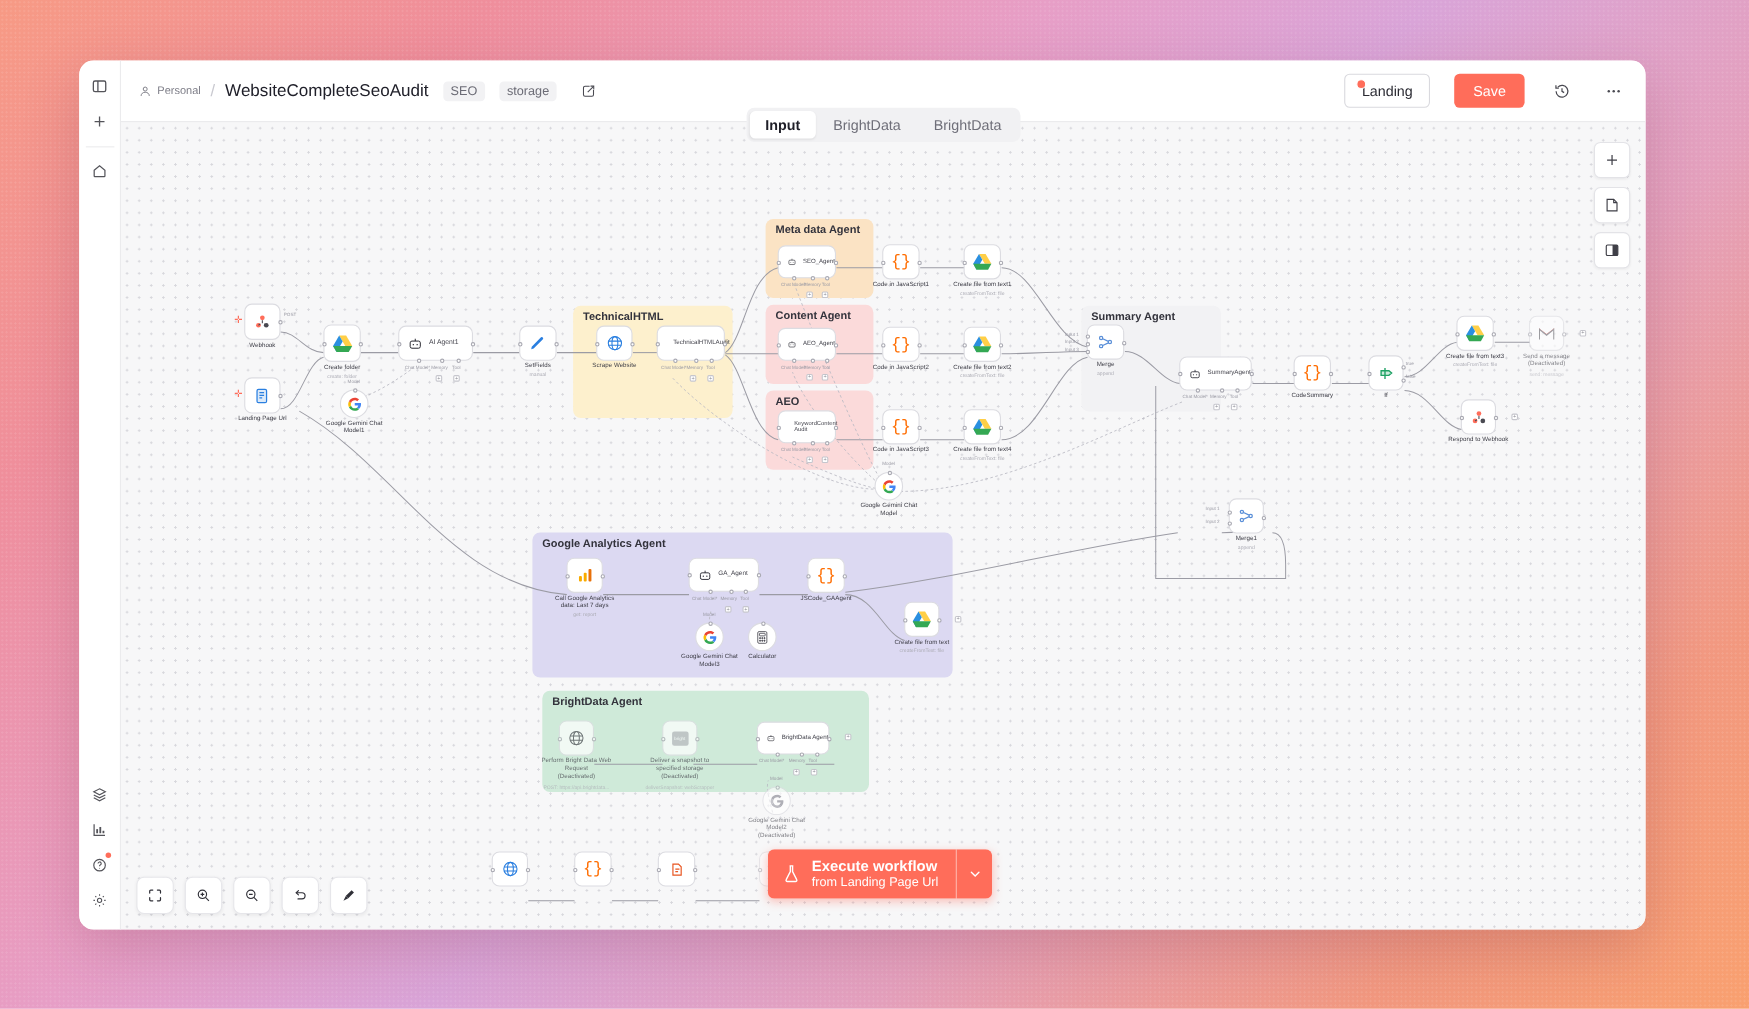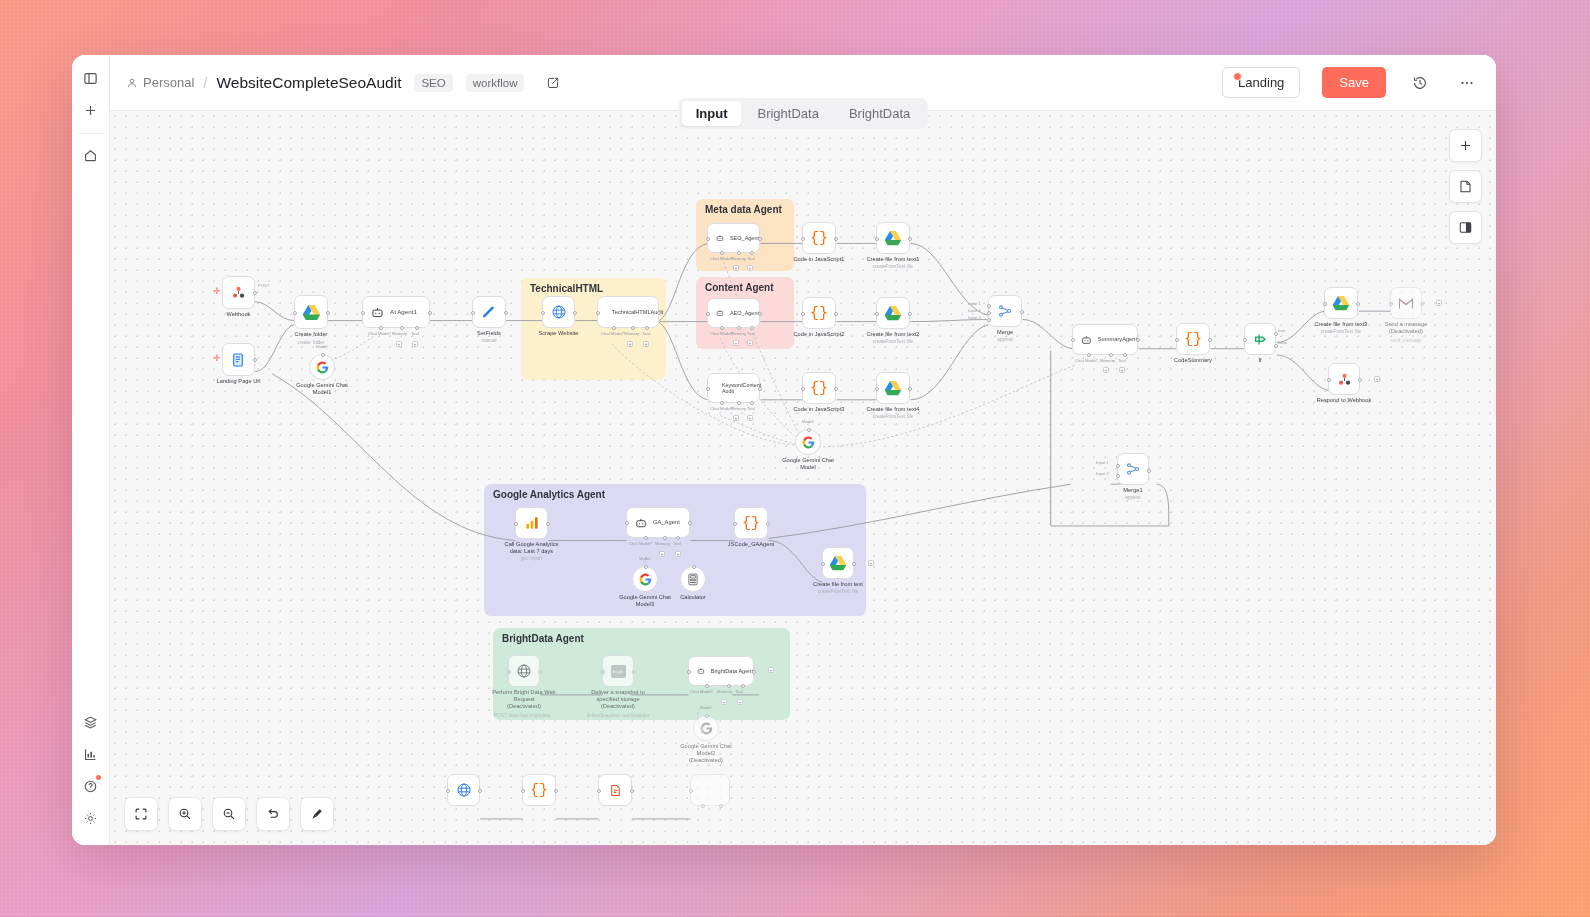--- a/index.html
+++ b/index.html
@@ -51,21 +51,21 @@
 
   
   .header {
     height: 55px; flex: 0 0 55px; background: #fff;
     display: flex; align-items: center; padding: 0 16px;
     position: relative; z-index: 20;
   }
   .crumb { display: flex; align-items: center; gap: 6px; }
   .crumb-personal {
     display: flex; align-items: center; gap: 5px;
-    color: #7d7d87; font-size: 13px; cursor: pointer;
+    color: #7d7d87; font-size: 10px; cursor: pointer;
   }
   .crumb-slash { color: #c9c9d0; font-size: 15px; margin: 0 3px; }
   .crumb-title { color: #20202a; font-size: 15.5px; font-weight: 400; cursor: pointer; }
   .tag {
     background: #f2f2f4; color: #6b6b75; font-size: 11.5px;
     padding: 3px 7px; border-radius: 4px; margin-left: 7px; cursor: pointer;
   }
   .hdr-icon {
     width: 26px; height: 26px; margin-left: 10px; color: #4a4a52;
     display: flex; align-items: center; justify-content: center;
@@ -257,21 +257,21 @@
         <div class="crumb-personal">
           <svg width="12" height="12" viewBox="0 0 20 20" fill="none" stroke="currentColor" stroke-width="1.5">
             <circle cx="10" cy="6.6" r="3"></circle>
               <path d="M3.8 17c0-3.4 2.8-5.6 6.2-5.6S16.2 13.6 16.2 17"></path>
           </svg>
           <span>Personal</span>
         </div>
         <span class="crumb-slash">/</span>
         <span class="crumb-title">WebsiteCompleteSeoAudit</span>
         <span class="tag">SEO</span>
-        <span class="tag">workflow</span>
+        <span class="tag">storage</span>
         <span class="hdr-icon">
           <svg width="14" height="14" viewBox="0 0 20 20" fill="none" stroke="currentColor" stroke-width="1.4">
             <path d="M11.5 3.4h-6a2 2 0 0 0-2 2v9a2 2 0 0 0 2 2h9a2 2 0 0 0 2-2v-6"></path>
             <path d="M9 11.2 16.6 3.5"></path>
               <path d="M12.6 3.3h4.2v4.2"></path>
           </svg>
         </span>
       </div>
 
       <div class="hdr-right">
@@ -307,20 +307,26 @@
       <div class="cv">
 
         <div class="group" style="left:411px;top:167px;width:145px;height:102px;background:#fdf0cd;">
           <span class="group-label">TechnicalHTML</span>
         </div>
         <div class="group" style="left:586px;top:88px;width:98px;height:72px;background:#fbe3c4;">
           <span class="group-label">Meta data Agent</span>
         </div>
         <div class="group" style="left:586px;top:166px;width:98px;height:72px;background:#fbdada;">
           <span class="group-label">Content Agent</span>
+        </div>
+        <div class="group" style="left:586px;top:244px;width:98px;height:72px;background:#fbdada;">
+          <span class="group-label">AEO</span>
+        </div>
+        <div class="group" style="left:873px;top:167px;width:127px;height:96px;background:#f2f2f4;">
+          <span class="group-label">Summary Agent</span>
         </div>
         <div class="group" style="left:374px;top:373px;width:382px;height:132px;background:#dcd9f2;text-align:right;">
           <span class="group-label">Google Analytics Agent</span>
         </div>
         <div class="group" style="left:383px;top:517px;width:297px;height:92px;background:#cfead9;">
           <span class="group-label">BrightData Agent</span>
         </div>
 
         <svg class="svgwire" viewBox="0 0 1385 704" preserveAspectRatio="none">
           <g fill="none" stroke="#9b9ba4" stroke-width="0.9">
@@ -972,19 +978,35 @@
             </svg>
           </div>
           <div class="zbtn">
             <svg width="14" height="14" viewBox="0 0 20 20" fill="none" stroke="currentColor" stroke-width="1.4">
               <path d="M13.8 3.2 16.8 6.2 9.4 13.6l-3-3z" fill="currentColor" stroke="none"></path>
               <path d="M6.4 10.6 3.2 16.8l6.2-3.2z" fill="currentColor" stroke="none"></path>
             </svg>
           </div>
         </div>
 
+        <div class="exec">
+          <div class="exec-main">
+            <svg width="17" height="19" viewBox="0 0 20 22" fill="none" stroke="#fff" stroke-width="1.5">
+              <path d="M8 2.4h4M8.8 2.4v6L4.4 17a1.4 1.4 0 0 0 1.2 2.1h8.8a1.4 1.4 0 0 0 1.2-2.1l-4.4-8.6v-6"></path>
+            </svg>
+            <div>
+              <div class="exec-l1">Execute workflow</div>
+              <div class="exec-l2">from Landing Page Url</div>
+            </div>
+          </div>
+          <div class="exec-caret">
+            <svg width="15" height="15" viewBox="0 0 20 20" fill="none" stroke="#fff" stroke-width="1.7" stroke-linecap="round">
+              <path d="M5.4 8 10 12.6 14.6 8"></path>
+            </svg>
+          </div>
+        </div>
 
       </div>
     </div>
 
 
   </div>
 </div>
 
 </body></html>

